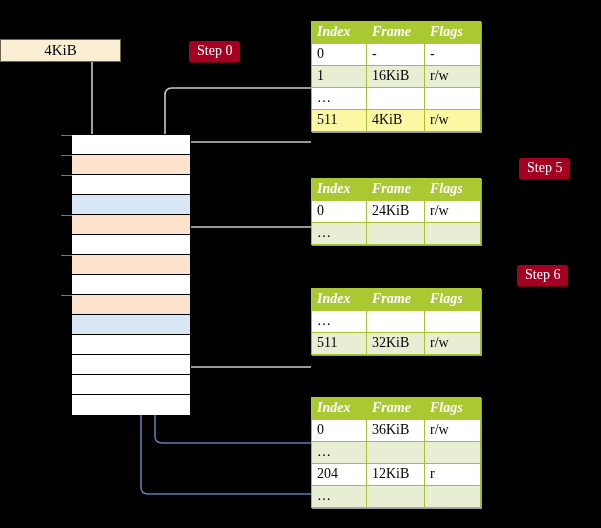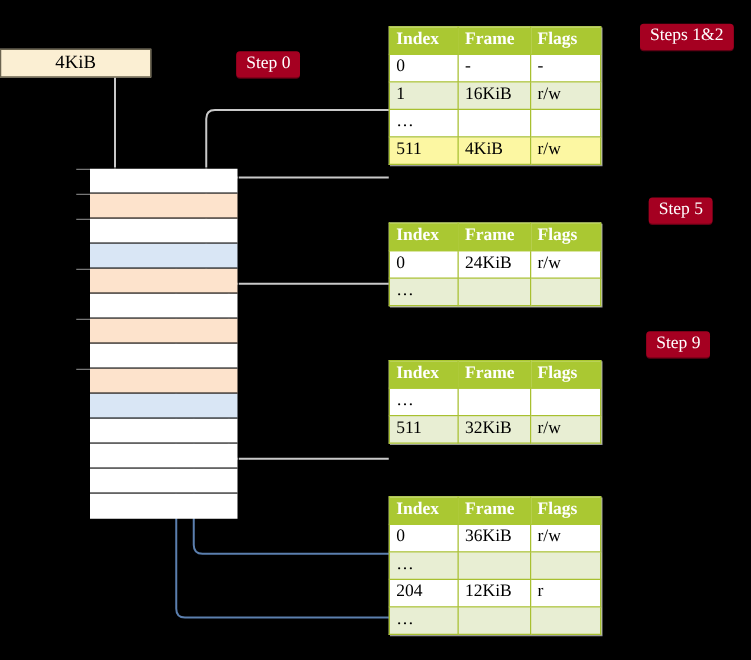--- a/index.html
+++ b/index.html
@@ -73,20 +73,21 @@
     text-align:left;
     font-weight:normal;
     vertical-align:middle;
   }
   .ptable th{
     background:#aac832;
     color:#ffffff;
     font-weight:bold;
     border:1px solid #aac832;
     font-size:14px;
+    font-style:italic;
   }
   .ptable tr.alt td{background:#e8eed3;}
   .ptable tr.hl td{background:#fcf7a2;}
   .c-index{width:55px;}
   .c-frame{width:58px;}
   .c-flags{width:56px;margin-left:12px;}
 </style>
 </head>
 <body>
 
@@ -120,28 +121,25 @@
     <path d="M 311,494 L 148,494 Q 141,494 141,487 L 141,206" fill="none" stroke="#5b7fae" stroke-width="1.6" marker-end="url(#ablue)"></path>
   </svg>
 
   <div class="vabox" style="left:0px;top:39px;width:121px;height:23px;">
     <span>4KiB</span>
   </div>
 
   <div class="badge" style="left:189px;top:41px;text-align:right;">
     <span>Step 0</span>
   </div>
-  <div class="badge" style="left:512px;top:19px;">
-    <span>Steps 1&amp;2</span>
-  </div>
   <div class="badge" style="left:519px;top:158px;">
     <span>Step 5</span>
   </div>
   <div class="badge" style="left:517px;top:265px;">
-    <span>Step 9</span>
+    <span>Step 6</span>
   </div>
 
   <div id="memcol">
       <div class="memrow"></div>
       <div class="tick" style="top: 0px;"></div>
       <div class="memrow orange"></div>
       <div class="tick" style="top: 20px;"></div>
       <div class="memrow"></div>
       <div class="tick" style="top: 40px;"></div>
       <div class="memrow blue"></div>

